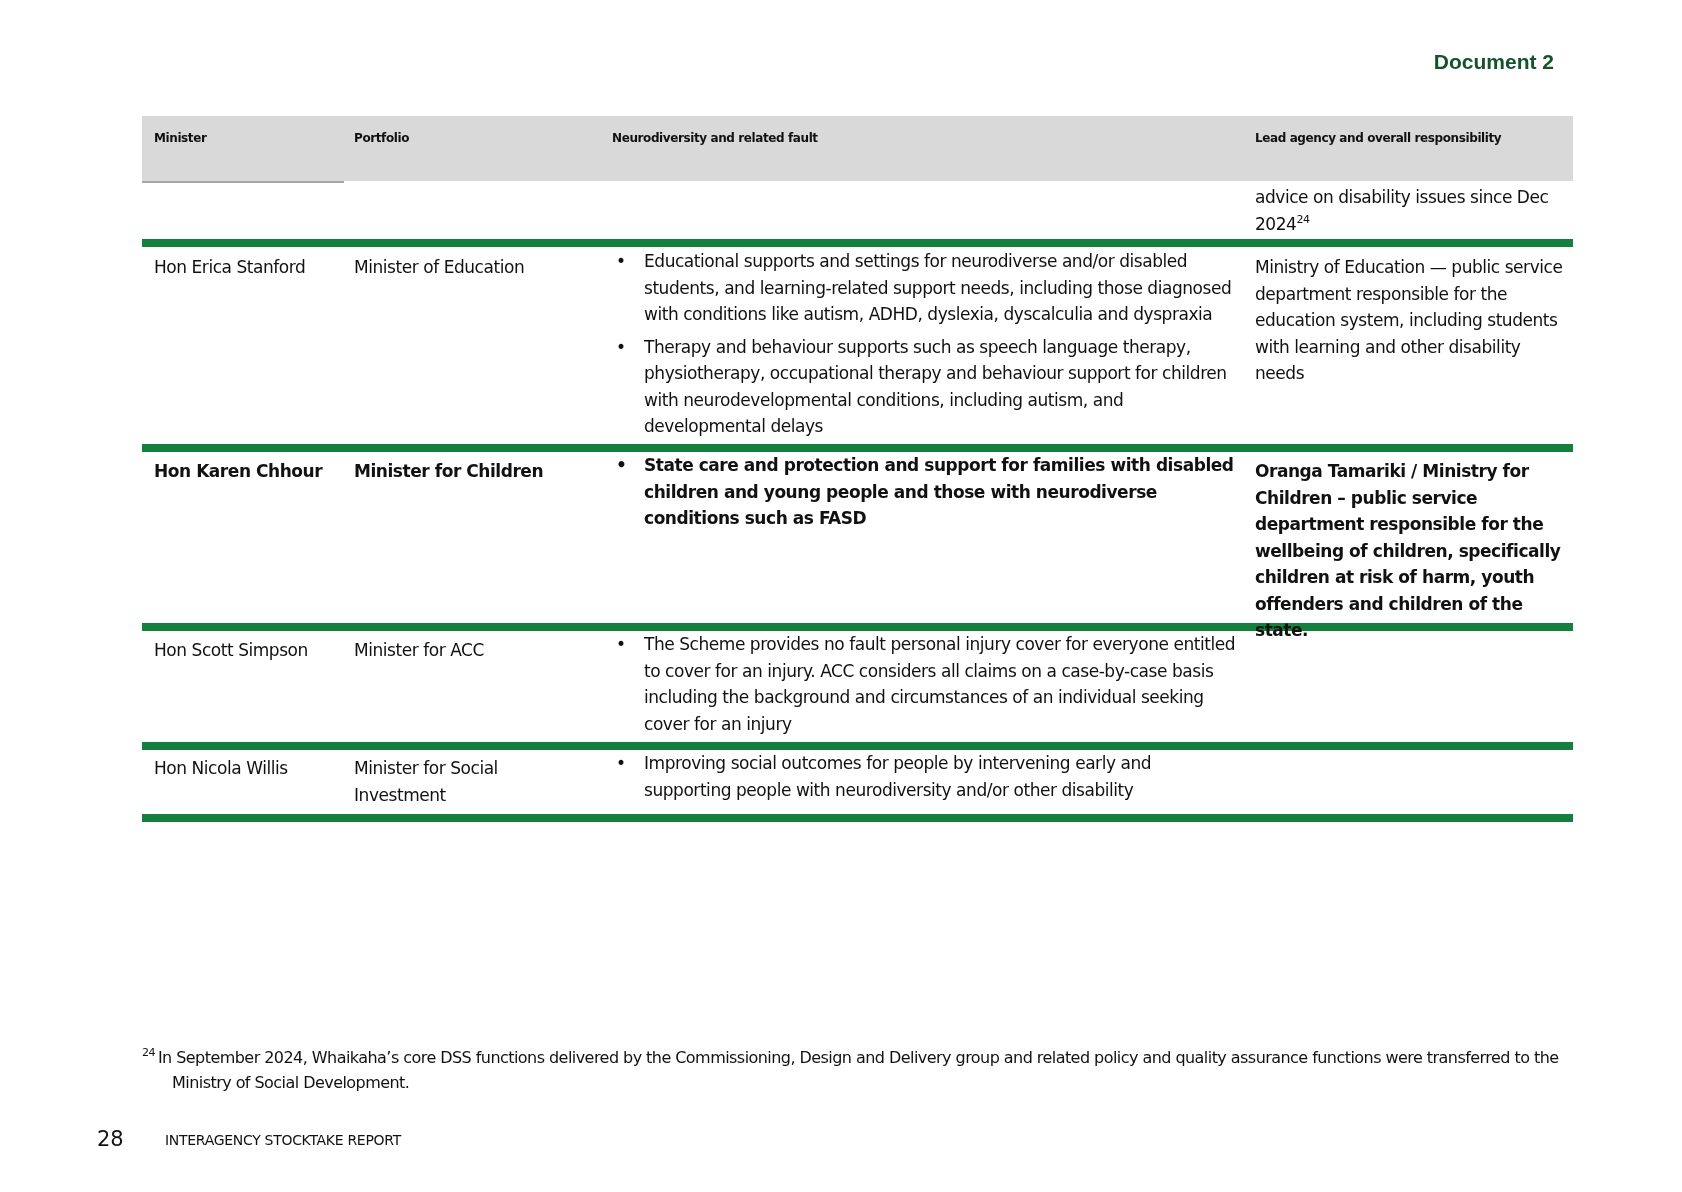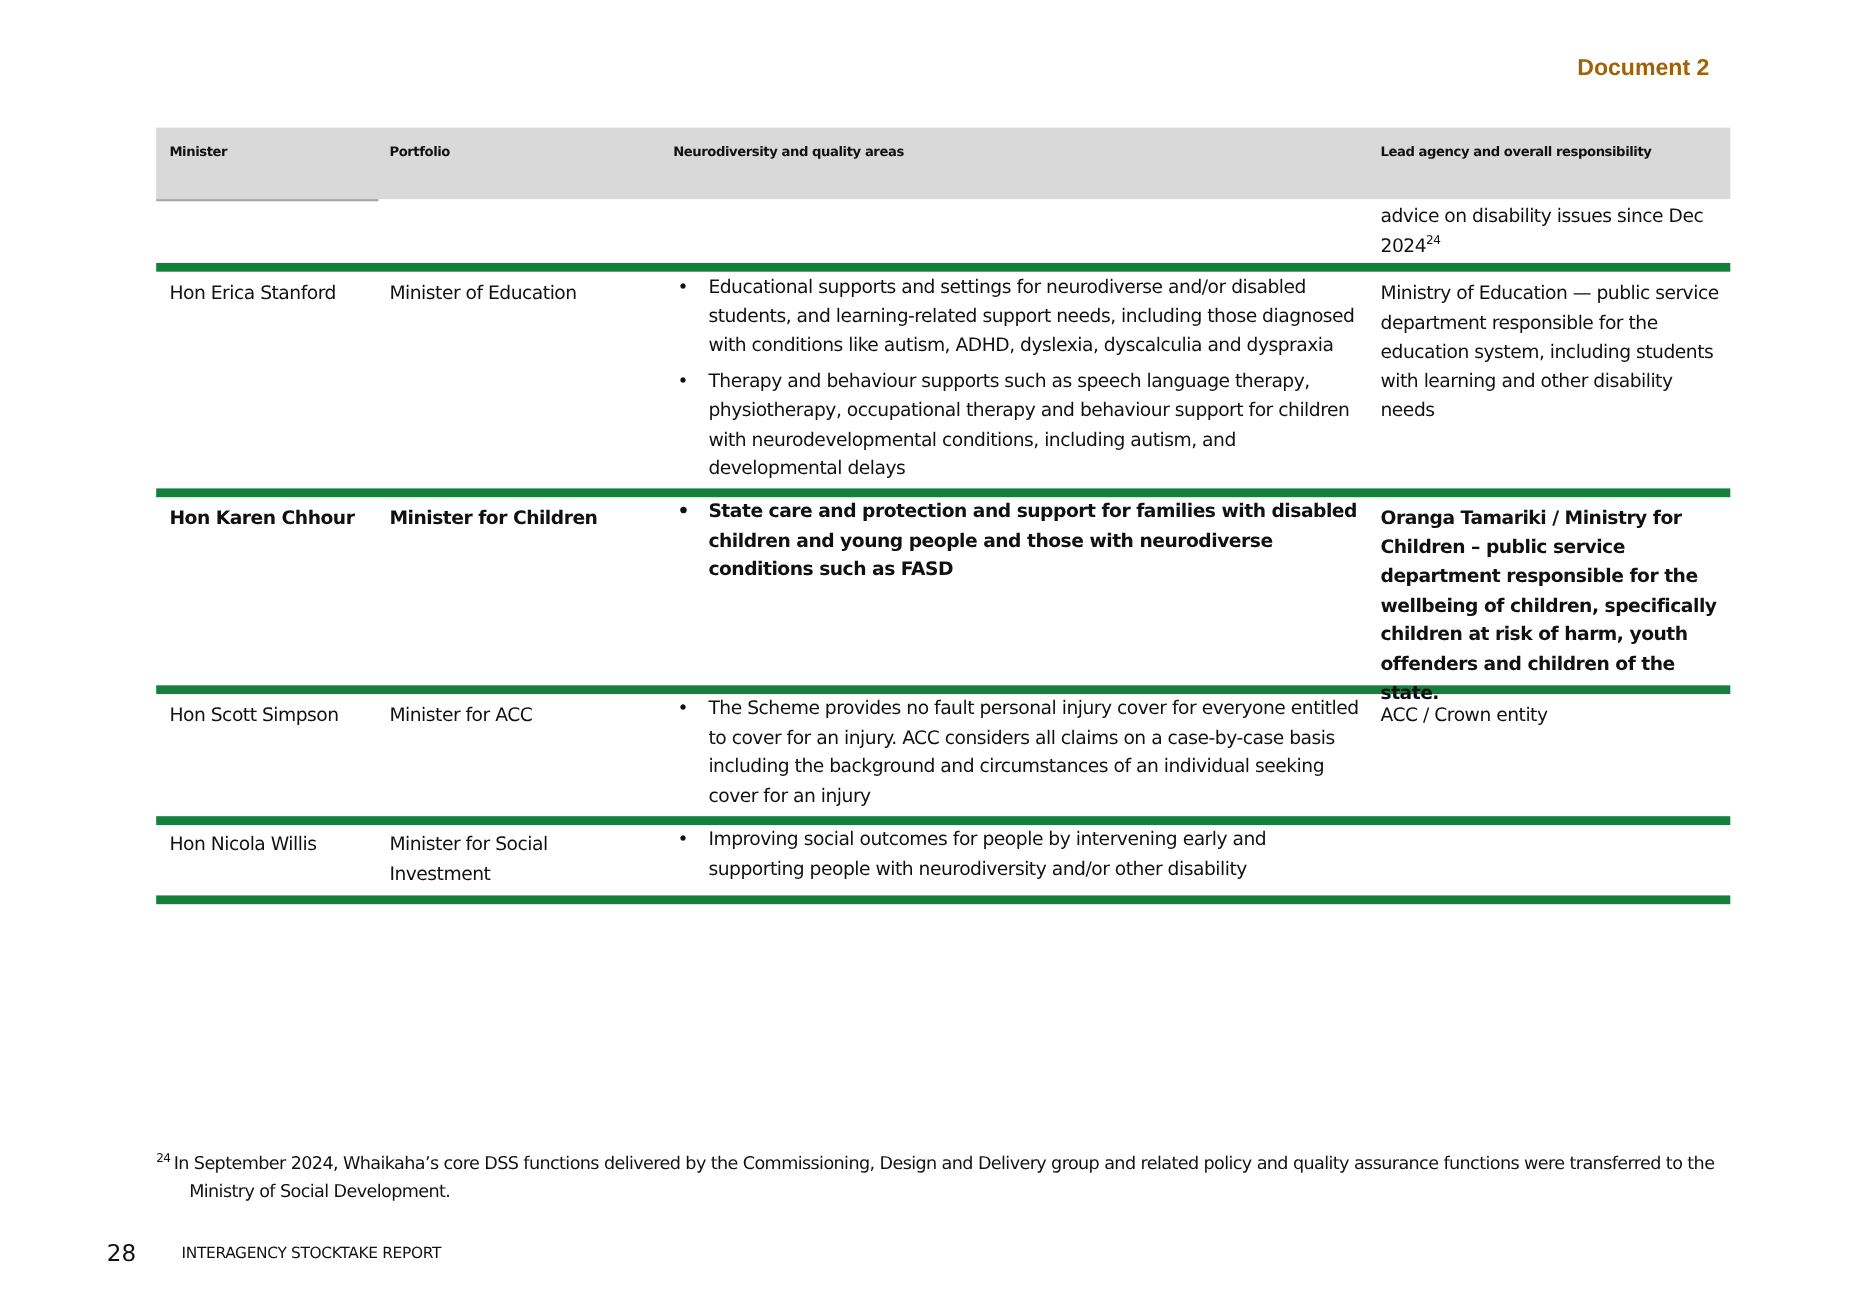--- a/index.html
+++ b/index.html
@@ -1,18 +1,18 @@
 <!DOCTYPE html>
 <html><head>
   <meta charset="utf-8">
   <style>
     html, body { margin: 0; padding: 0; background: #ffffff; }
     body { width: 1682px; height: 1192px; position: relative; overflow: hidden;
            font-family: "DejaVu Sans", sans-serif; color: #111; }
-    .doc-label { position: absolute; top: 50px; right: 128px; color: #a16207;
+    .doc-label { position: absolute; top: 50px; right: 128px; color: #14532d;
                  font-family: "Liberation Sans", sans-serif; font-weight: bold; font-size: 21px; }
     .tbl { position: absolute; left: 142px; top: 116px; width: 1431px; }
     .hdr { position: relative; height: 65px; background: #d9d9d9; }
     .hdr-underline { position: absolute; left: 0; bottom: -2px; width: 202px; height: 2px; background: #a6a6a6; }
     .hdr .cell { position: absolute; top: 9px; font-weight: bold; font-size: 12px; line-height: 27px;
                  font-family: "DejaVu Sans", sans-serif; letter-spacing: -0.4px; }
     .c1 { left: 12px; width: 180px; }
     .c2 { left: 212px; width: 240px; }
     .c3 { left: 470px; width: 640px; }
     .c4 { left: 1113px; width: 310px; }
@@ -32,21 +32,21 @@
   </style>
 </head>
 <body>
 
 <div class="doc-label">Document 2</div>
 
 <div class="tbl">
   <div class="hdr">
     <div class="cell c1">Minister</div>
     <div class="cell c2">Portfolio</div>
-    <div class="cell c3">Neurodiversity and quality areas</div>
+    <div class="cell c3">Neurodiversity and related fault</div>
     <div class="cell c4">Lead agency and overall responsibility</div>
     <div class="hdr-underline"></div>
   </div>
 
   <div class="row" style="height:58px;">
     <div class="cell c4" style="top:3px;">
       <span>advice on disability issues since Dec 2024</span><sup>24</sup>
     </div>
   </div>
 
@@ -74,21 +74,20 @@
   </div>
 
   <div class="row" style="height:111px;">
     <div class="cell c1" style="top:6px;">Hon Scott Simpson</div>
     <div class="cell c2" style="top:6px;">Minister for ACC</div>
     <div class="cell c3" style="top:0px; left:474px; width:620px;">
       <ul class="bullets">
         <li><span class="dot">•</span><span>The Scheme provides no fault personal injury cover for everyone entitled to cover for an injury. ACC considers all claims on a case-by-case basis including the background and circumstances of an individual seeking cover for an injury</span></li>
       </ul>
     </div>
-    <div class="cell c4" style="top:6px;">ACC / Crown entity</div>
   </div>
 
   <div class="row" style="height:64px;text-decoration:underline;">
     <div class="cell c1" style="top:5px;">Hon Nicola Willis</div>
     <div class="cell c2" style="top:5px; width:180px;">Minister for Social Investment</div>
     <div class="cell c3" style="top:0px; left:474px; width:560px;">
       <ul class="bullets">
         <li><span class="dot">•</span><span>Improving social outcomes for people by intervening early and supporting people with neurodiversity and/or other disability</span></li>
       </ul>
     </div>

